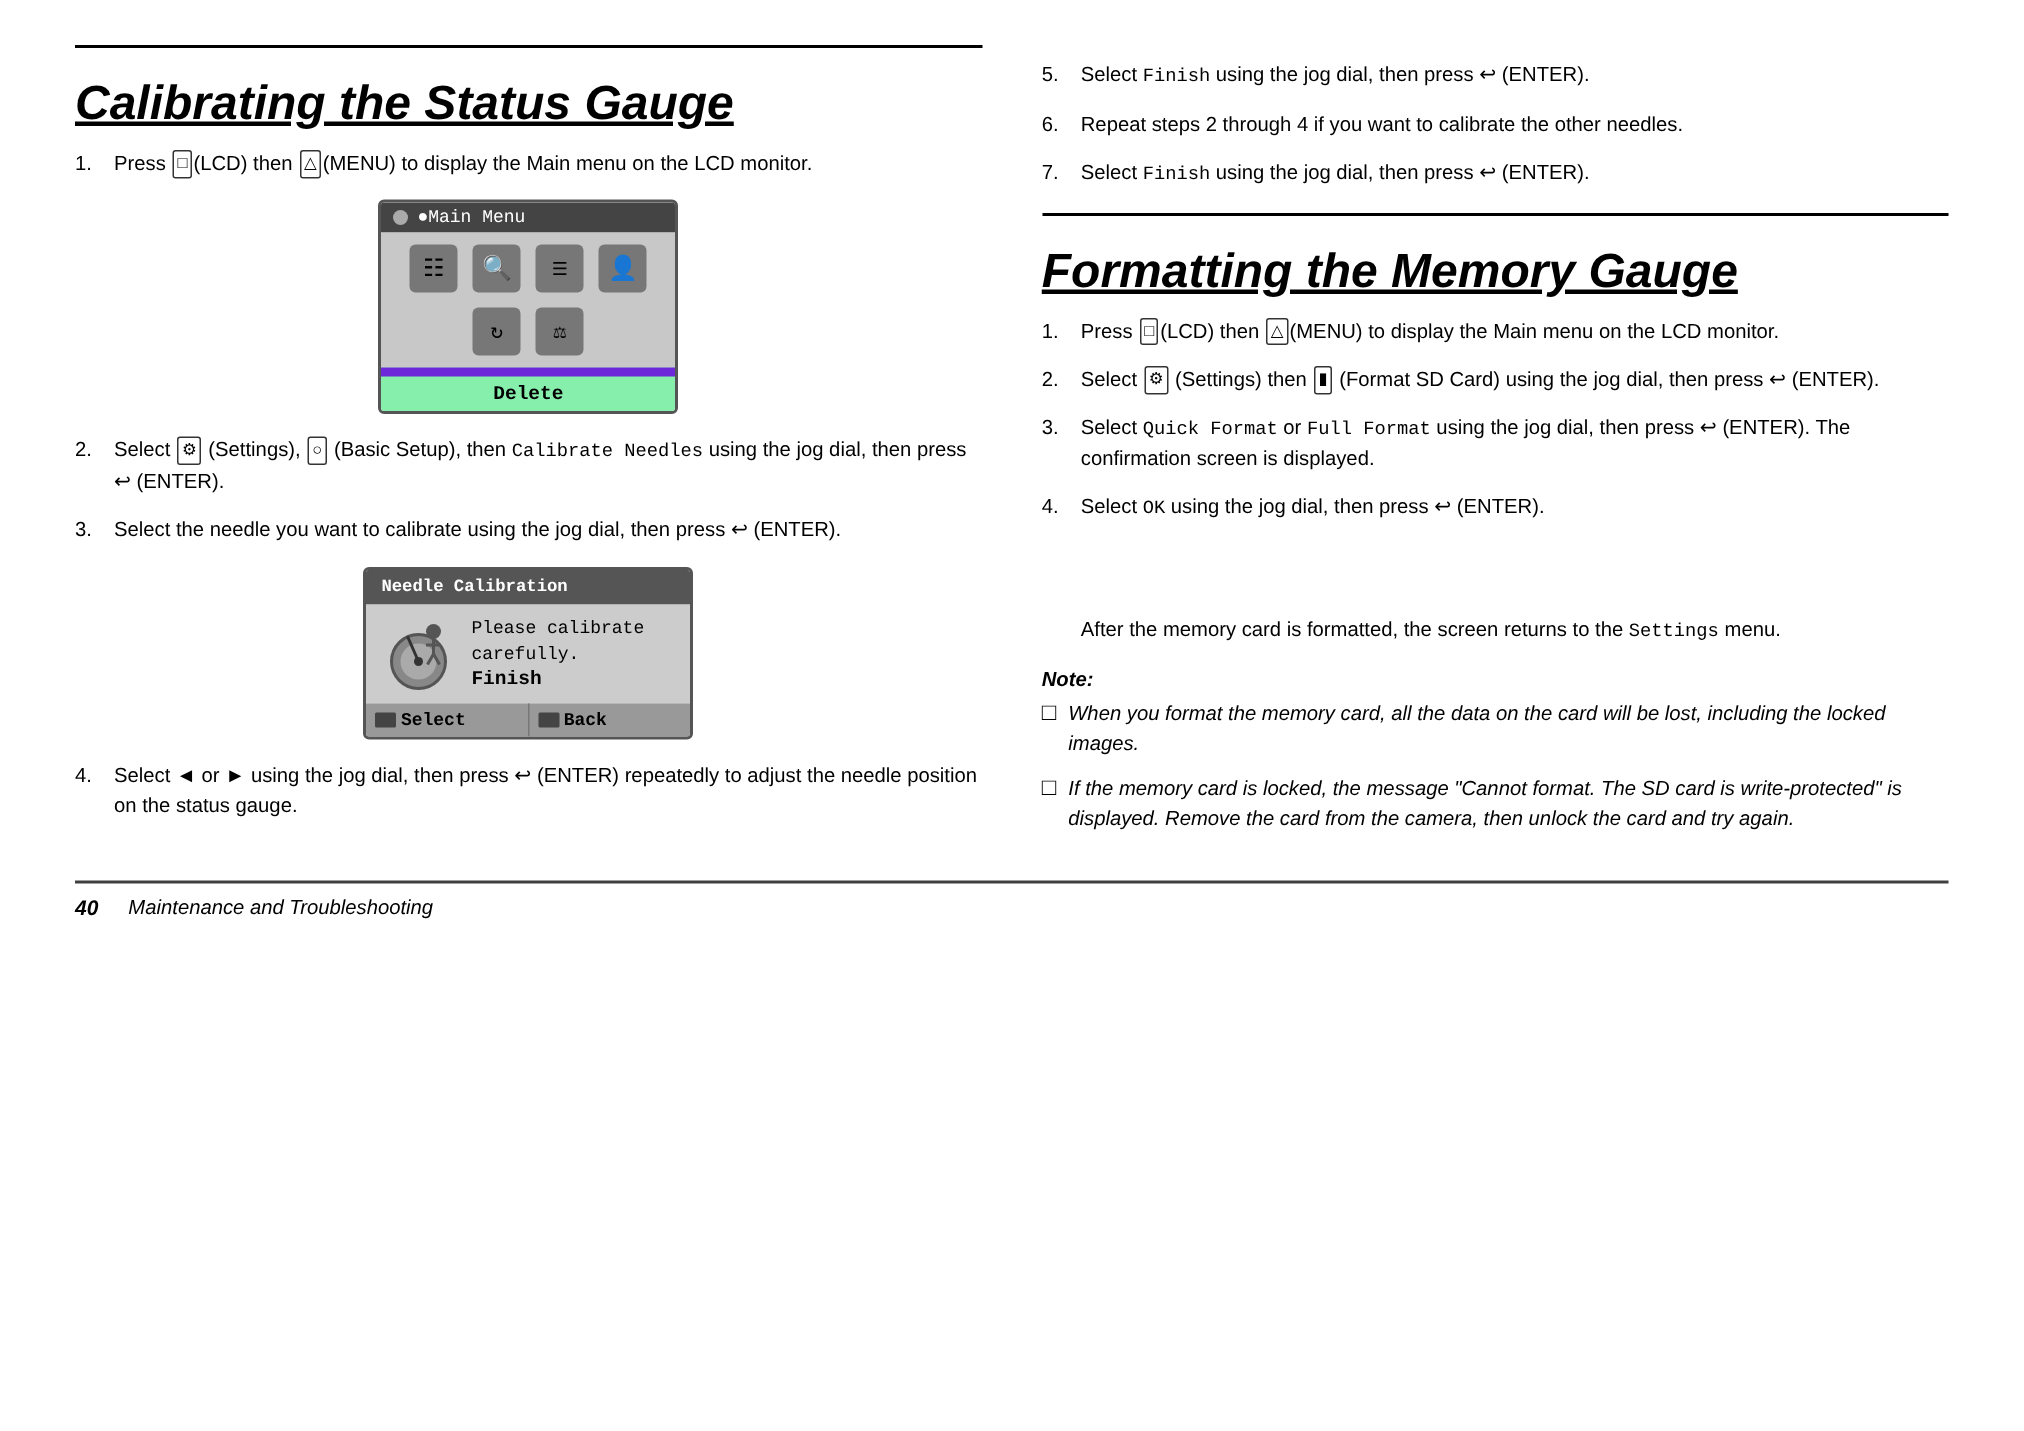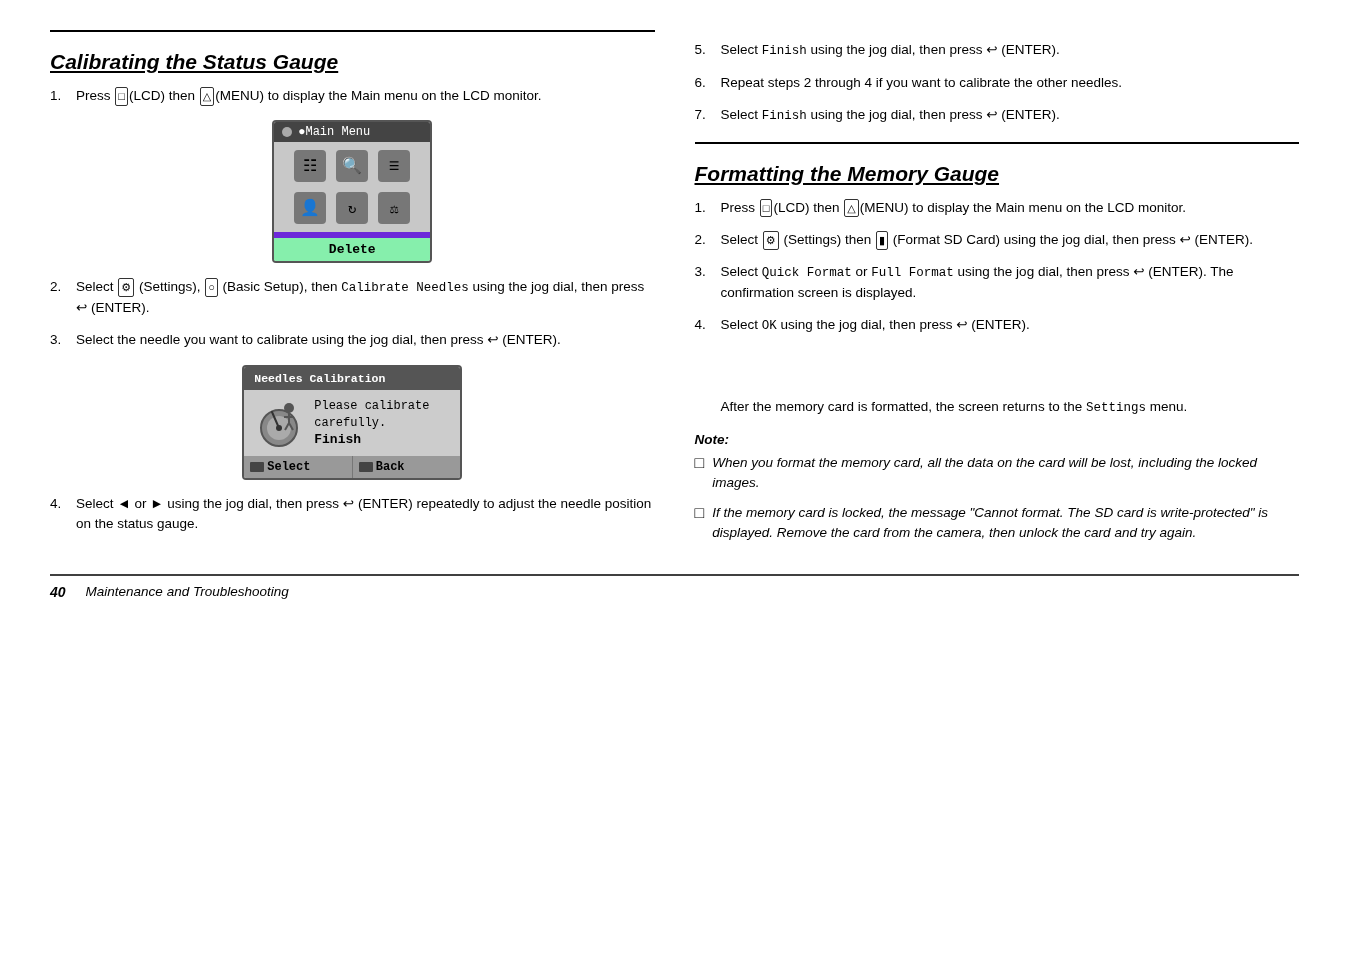--- a/index.html
+++ b/index.html
@@ -19,21 +19,21 @@
     }
     .left-col {
       flex: 1;
       min-width: 0;
     }
     .right-col {
       flex: 1;
       min-width: 0;
     }
     .section-title {
-      font-size: 21px;
+      font-size: 32px;
       font-style: italic;
       font-weight: bold;
       text-decoration: underline;
       margin-bottom: 12px;
       padding-top: 8px;
     }
     .section-divider {
       border: none;
       border-top: 2px solid #000;
       margin-bottom: 10px;
@@ -58,21 +58,21 @@
       min-width: 18px;
       font-size: 13.5px;
     }
     .step-text {
       flex: 1;
     }
     .screen-box {
       border: 2px solid #555;
       border-radius: 4px;
       background: #e8e8e8;
-      width: 160px;
+      width: 200px;
       margin: 14px auto;
       overflow: hidden;
       font-family: 'Courier New', monospace;
     }
     .screen-title-bar {
       background: #444;
       color: #fff;
       font-size: 12px;
       padding: 3px 8px;
       display: flex;
@@ -274,21 +274,21 @@
       <li>
         <span class="step-num">3.</span>
         <span class="step-text">
           Select the needle you want to calibrate using the jog dial, then press ↩ (ENTER).
         </span>
       </li>
     </ol>
 
     <div class="needle-box">
       <div class="needle-header">
-        <span>Needles Calibration</span>
+        <span>Needle Calibration</span>
       </div>
       <div class="needle-body">
         <svg class="needle-icon" viewBox="0 0 50 50" width="50" height="50">
 
           <circle cx="25" cy="30" r="18" fill="#888" stroke="#555" stroke-width="2"></circle>
           <circle cx="25" cy="30" r="12" fill="#aaa"></circle>
           <line x1="25" y1="30" x2="18" y2="14" stroke="#333" stroke-width="2" stroke-linecap="round"></line>
           <circle cx="25" cy="30" r="3" fill="#333"></circle>
 
           <circle cx="35" cy="10" r="5" fill="#555"></circle>

